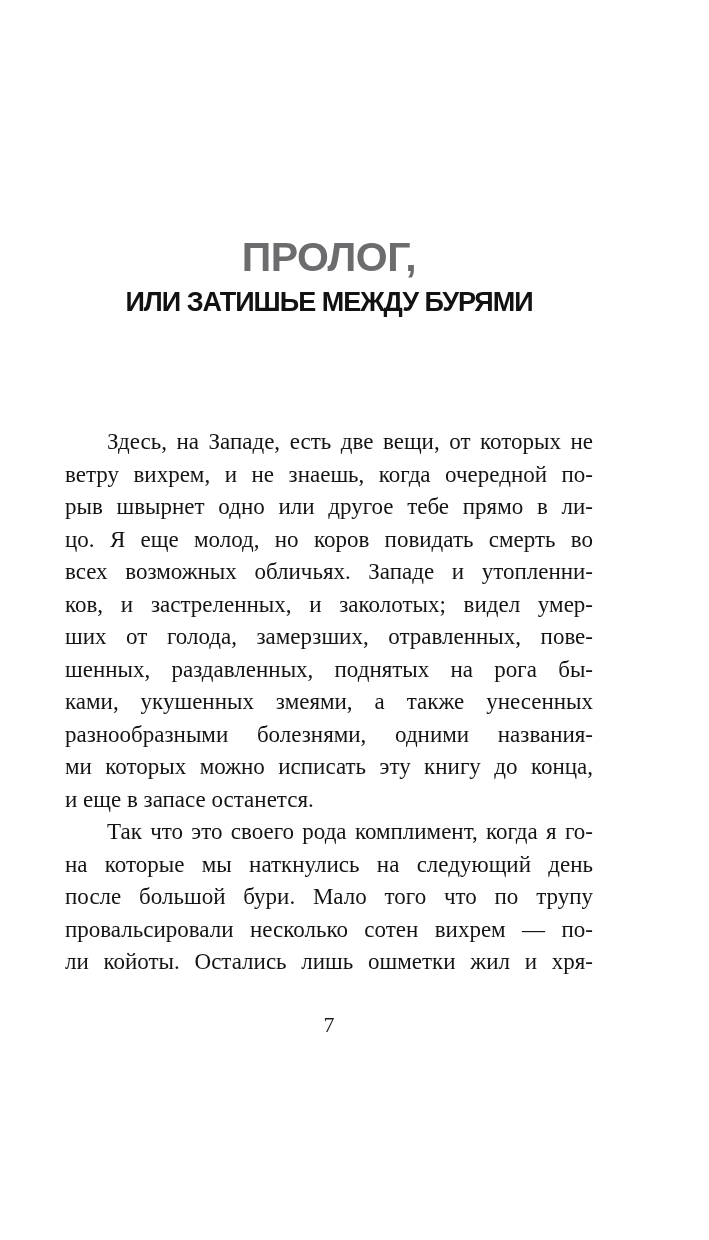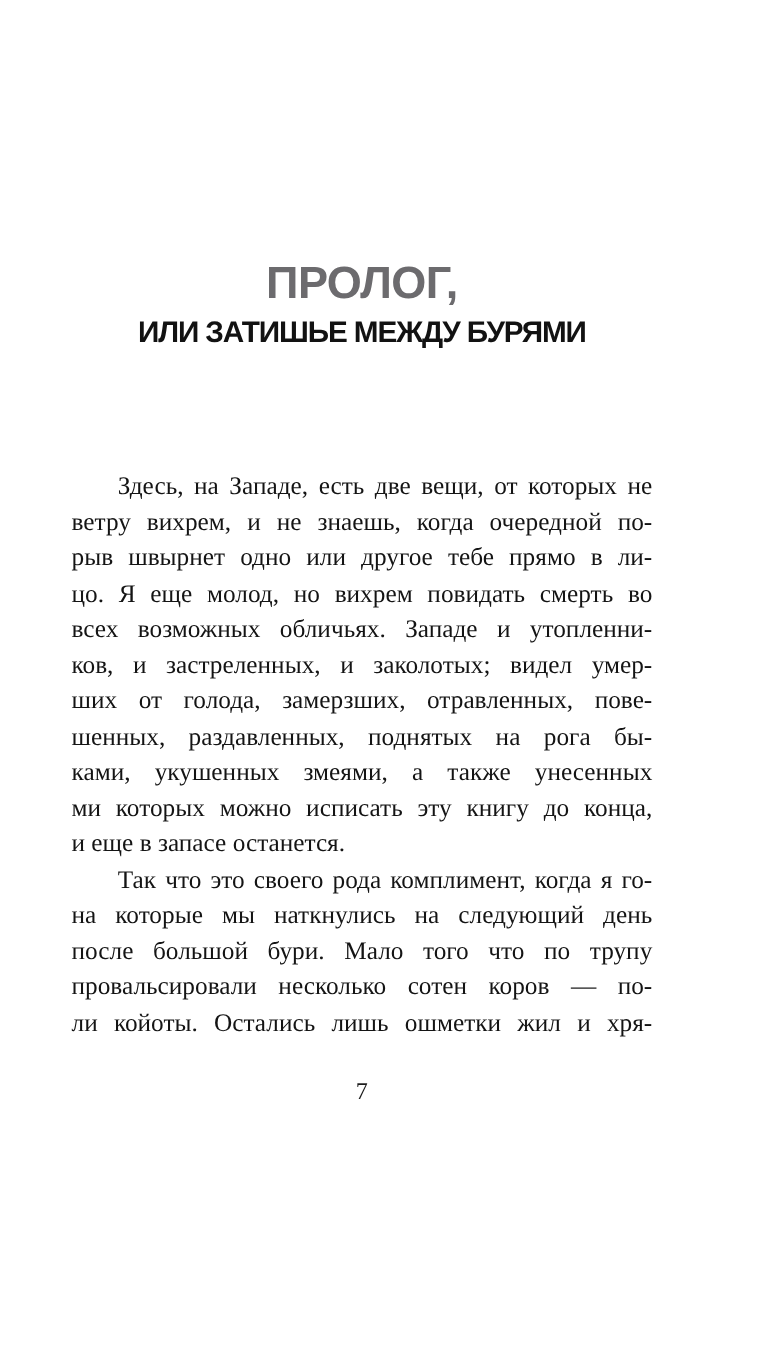--- a/index.html
+++ b/index.html
@@ -75,32 +75,33 @@
 
 <div class="book-page">
   <div class="content">
     <h1 class="title">ПРОЛОГ,</h1>
     <h2 class="subtitle">ИЛИ ЗАТИШЬЕ МЕЖДУ БУРЯМИ</h2>
     <div class="body-text">
         <div class="paragraph">
           <div class="line indent">Здесь, на Западе, есть две вещи, от которых не</div>
           <div class="line">ветру вихрем, и не знаешь, когда очередной по-</div>
           <div class="line">рыв швырнет одно или другое тебе прямо в ли-</div>
-          <div class="line">цо. Я еще молод, но вихрем повидать смерть во</div>
+          <div class="line">цо. Я еще молод, но коров повидать смерть во</div>
           <div class="line">всех возможных обличьях. Западе и утопленни-</div>
           <div class="line">ков, и застреленных, и заколотых; видел умер-</div>
           <div class="line">ших от голода, замерзших, отравленных, пове-</div>
           <div class="line">шенных, раздавленных, поднятых на рога бы-</div>
           <div class="line">ками, укушенных змеями, а также унесенных</div>
+          <div class="line">разнообразными болезнями, одними названия-</div>
           <div class="line">ми которых можно исписать эту книгу до конца,</div>
           <div class="line last">и еще в запасе останется.</div>
         </div>
         <div class="paragraph">
           <div class="line indent">Так что это своего рода комплимент, когда я го-</div>
           <div class="line">на которые мы наткнулись на следующий день</div>
           <div class="line">после большой бури. Мало того что по трупу</div>
-          <div class="line">провальсировали несколько сотен коров — по-</div>
+          <div class="line">провальсировали несколько сотен вихрем — по-</div>
           <div class="line">ли койоты. Остались лишь ошметки жил и хря-</div>
         </div>
       </div>
     <div class="page-number">7</div>
   </div>
 </div>
 
 </body></html>

